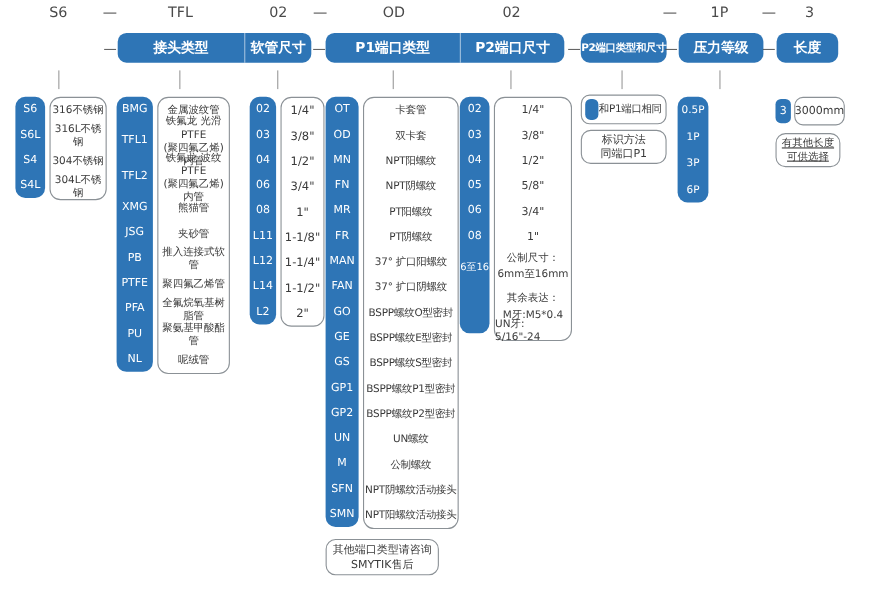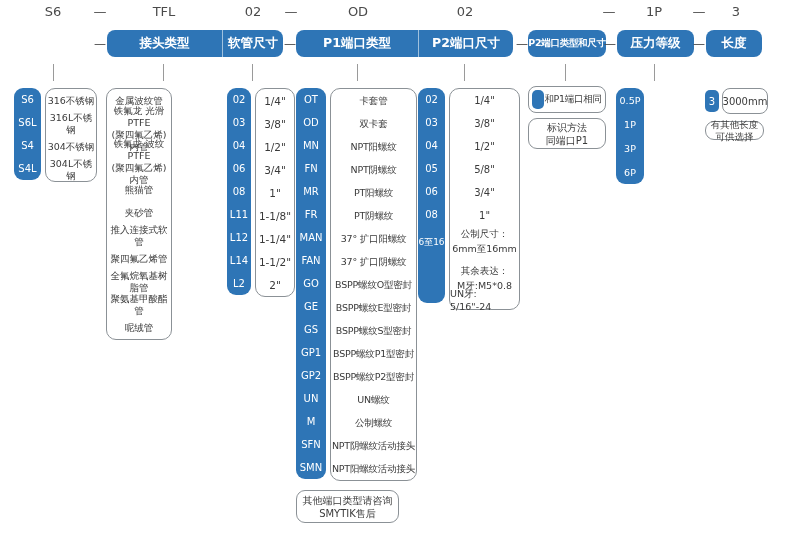--- a/index.html
+++ b/index.html
@@ -91,21 +91,21 @@
   .col-pressure .cell{height:24px;}
   .col-pressure .cell.code{font-size:9.5px;}
   .col-pressure .cell.desc{font-size:10px;}
 
   .col-length{left:705px;top:88px;}
   .len-row{display:flex;gap:3px;align-items:flex-start;}
   .lenpill{width:14px;height:22px;margin-top:2px;background:#2E75B6;border-radius:5px;color:#fff;
            font-size:10px;display:flex;align-items:center;justify-content:center;}
   .lenbox{width:46px;height:26px;border:1px solid #8B9196;border-radius:8px;display:flex;align-items:center;
           justify-content:center;font-size:10px;box-sizing:border-box;}
-  .col-length .notebox{margin-top:7px;width:59px;height:19px;font-size:9.5px;line-height:12px;}
+  .col-length .notebox{margin-top:7px;width:59px;height:31px;font-size:9.5px;line-height:12px;text-decoration:underline;}
 </style>
 </head>
 <body>
 
 <div class="canvas">
 
   <span class="topcode tc1">S6</span>
   <span class="topdash td1">—</span>
   <span class="topcode tc2">TFL</span>
   <span class="topcode tc3">02</span>
@@ -163,20 +163,33 @@
         <div class="cell desc">
           <div class="l1">304不锈钢</div>
         </div>
         <div class="cell desc">
           <div class="l1">304L不锈钢</div>
         </div>
       </div>
   </div>
 
   <div class="col col-fitting">
+    <div class="bar">
+
+    <div class="cell code">BMG</div>
+        <div class="cell code tall">TFL1</div>
+        <div class="cell code tall">TFL2</div>
+        <div class="cell code">XMG</div>
+        <div class="cell code">JSG</div>
+        <div class="cell code">PB</div>
+        <div class="cell code">PTFE</div>
+        <div class="cell code">PFA</div>
+        <div class="cell code">PU</div>
+        <div class="cell code">NL</div>
+      </div>
     <div class="box">
 
     <div class="cell desc">
           <div class="l1">金属波纹管</div>
         </div>
         <div class="cell desc tall">
           <div class="l1">铁氟龙 光滑PTFE</div>
           <div class="l2">(聚四氟乙烯)内管</div>
         </div>
         <div class="cell desc tall">
@@ -367,21 +380,21 @@
             <div class="l1">3/4"</div>
           </div>
           <div class="cell desc">
             <div class="l1">1"</div>
           </div>
         </div>
       <div class="metric">
         <div class="ml ml1">公制尺寸：</div>
         <div class="ml ml2">6mm至16mm</div>
         <div class="ml ml3">其余表达：</div>
-        <div class="ml ml4">M牙:M5*0.8</div>
+        <div class="ml ml4">M牙:M5*0.4</div>
         <div class="ml ml5">UN牙: 5/16"-24</div>
       </div>
     </div>
   </div>
 
   <div class="stack col-p2ts">
     <div class="samebox">
       <span class="samepill"></span>
       <span class="samelabel">和P1端口相同</span>
     </div>

